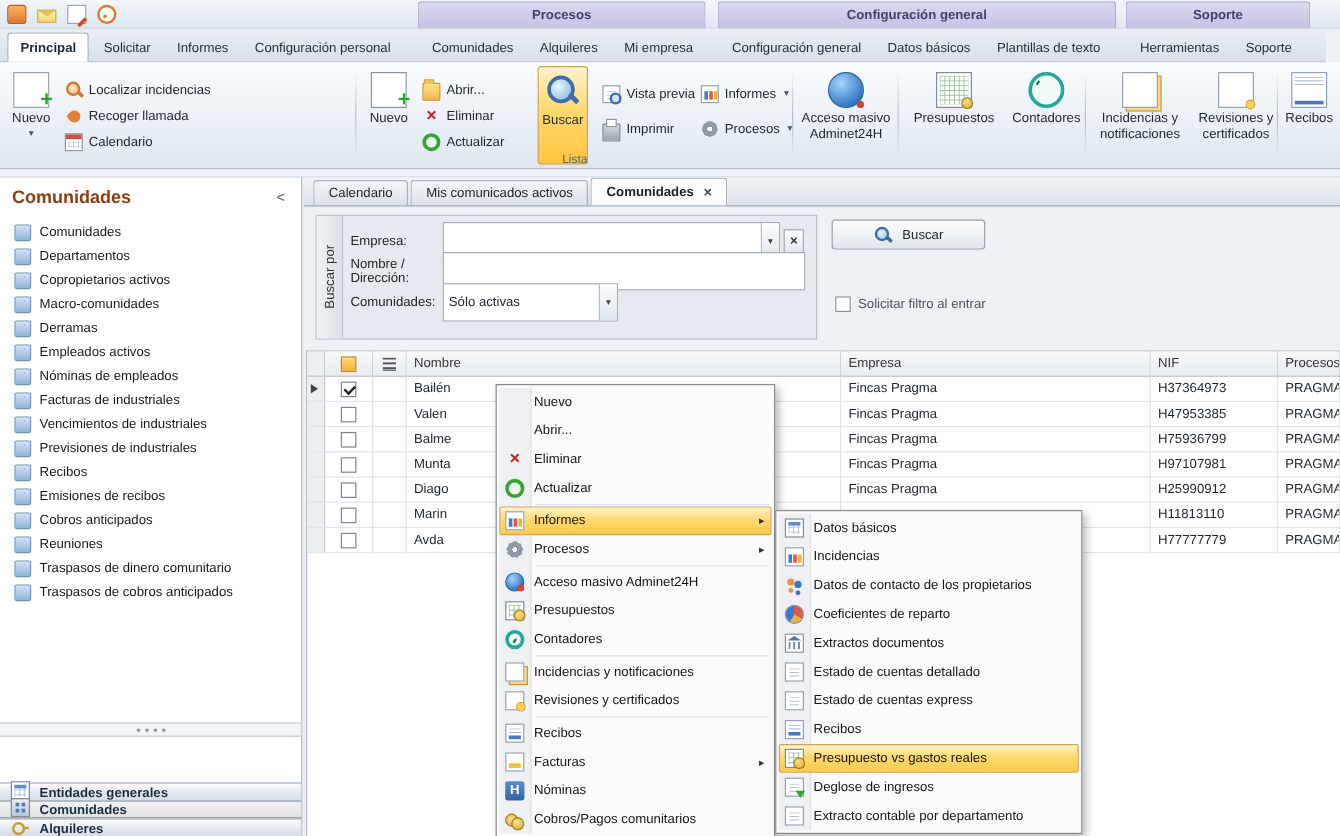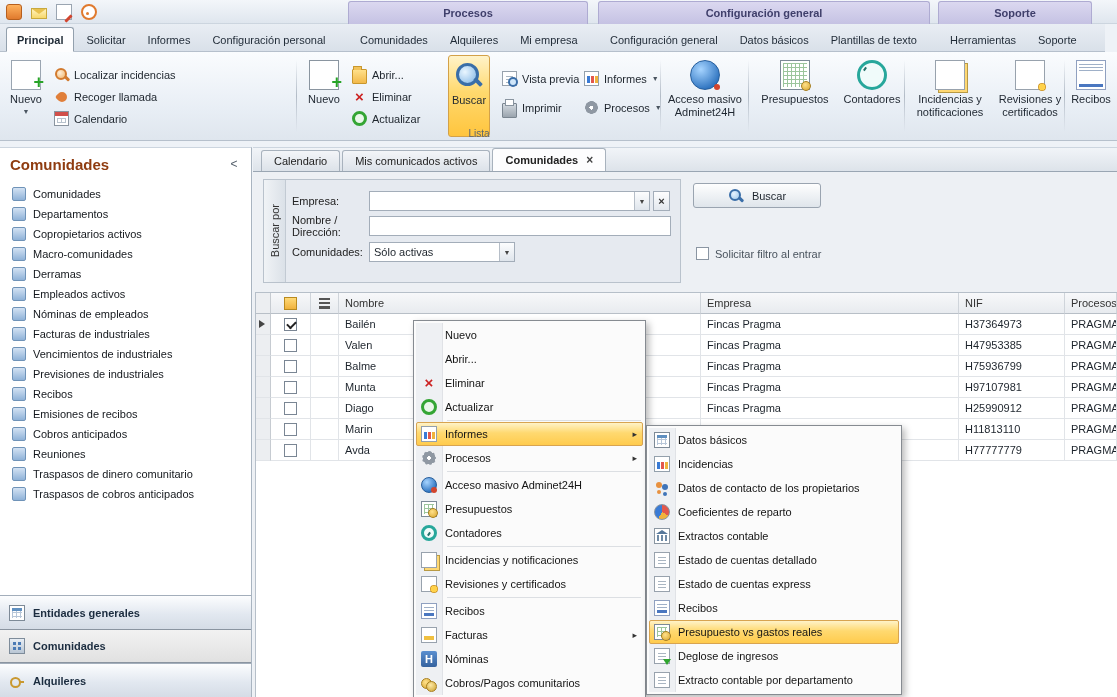--- a/index.html
+++ b/index.html
@@ -37,37 +37,37 @@
 .sidebar{position:absolute;left:0;top:147px;width:252px;bottom:0;background:#fff;border-right:1px solid #a9b4c0;border-top:1px solid #ccd5df}
 .sb-head{position:absolute;left:0;top:0;right:0;height:32px;display:flex;align-items:center;justify-content:space-between;padding:0 10px 0 10px}
 .sb-title{font-size:15px;font-weight:bold;color:#8f3c10}
 .sb-collapse{color:#55606c;font-size:12px;width:14px;text-align:center}
 .sb-items{position:absolute;left:0;top:34px;right:0;bottom:95px;overflow:hidden;padding-top:2px}
 .sb-item{display:flex;align-items:center;gap:7px;height:20px;padding:0 12px;color:#14181d}
 .ic-sb{width:14px;height:14px;background:linear-gradient(#d3e2f3,#8fb2d8);border:1px solid #6f93b8;border-radius:2px;flex:none}
 .splitter{position:absolute;left:0;right:0;bottom:83px;height:12px;border-top:1px solid #c2ccd6;border-bottom:1px solid #c2ccd6;display:flex;align-items:center;justify-content:center;gap:4px;background:#f2f4f7}
 .splitter i{width:3px;height:3px;border-radius:50%;background:#8b97a4}
 .sb-groups{position:absolute;left:0;right:0;bottom:0}
-.sb-group{height:34px;display:flex;align-items:center;gap:8px;padding:0 9px;background:linear-gradient(#fcfdfe,#e2e8f0 55%,#d5dce6);border-top:1px solid #a3aebb;font-weight:bold;color:#1b2c3f}
+.sb-group{height:15px;display:flex;align-items:flex-end;gap:8px;padding:0 9px;background:linear-gradient(#fcfdfe,#e2e8f0 55%,#d5dce6);border-top:1px solid #a3aebb;font-weight:bold;color:#1b2c3f}
 .sb-group.selected{background:linear-gradient(#f2f2f2,#e1e1e1);border:1px solid #8a94a0;border-left:none;border-right:none}
 
 
 .content{position:absolute;left:253px;top:147px;right:0;bottom:0;background:#edf0f4;border-top:1px solid #ccd5df}
 .doc-tabs{position:absolute;left:0;top:0;right:0;height:24px;background:linear-gradient(#f1f4f8,#dde3ea);border-bottom:1px solid #9aa6b3;display:flex;align-items:flex-end;padding-left:8px;gap:2px}
 .dtab{height:21px;display:flex;align-items:center;gap:8px;padding:0 12px;background:linear-gradient(#f3f5f8,#dce2e9);border:1px solid #a8b2bd;border-bottom:none;border-radius:3px 3px 0 0;color:#222;white-space:nowrap}
 .dtab.active{background:#fdfdfe;height:23px;font-weight:bold}
 .dclose{font-size:12px;color:#444;line-height:10px}
 
 
 .filter{position:absolute;left:10px;top:31px;width:418px;height:104px;background:#e6eaf0;border:1px solid #b9c2cc}
 .vstrip{position:absolute;left:0;top:0;bottom:0;width:22px;background:linear-gradient(90deg,#f0f3f6,#dbe1e8);border-right:1px solid #c2cad3;display:flex;align-items:center;justify-content:center}
 .vstrip span{writing-mode:vertical-rl;transform:rotate(180deg);color:#333}
 .frow{position:absolute;left:28px;right:6px;height:20px;display:flex;align-items:center}
 .flabel{width:77px;flex:none;color:#222}
-.fld{height:20px;background:#fff;border:1px solid #a3adb9;display:flex;align-items:center;padding-left:4px;position:relative}
+.fld{height:32px;background:#fff;border:1px solid #a3adb9;display:flex;align-items:center;padding-left:4px;position:relative}
 .combo-arrow{position:absolute;right:0;top:0;bottom:0;width:15px;border-left:1px solid #b6bec8;background:linear-gradient(#fcfdfe,#dfe5ec);display:flex;align-items:center;justify-content:center;font-size:7px;color:#444}
 .clearbtn{width:17px;height:20px;margin-left:3px;border:1px solid #a3adb9;background:linear-gradient(#fdfdfe,#e3e8ee);display:flex;align-items:center;justify-content:center;color:#333;font-weight:bold}
 .ftext{border:none;outline:none;width:100%;height:16px;font:inherit;background:transparent}
 .search-btn{position:absolute;left:440px;top:35px;width:128px;height:25px;border:1px solid #9aa4b0;border-radius:3px;background:linear-gradient(#fefefe,#dfe5eb);display:flex;align-items:center;justify-content:center;gap:8px}
 .fcheck{position:absolute;left:443px;top:99px;display:flex;align-items:center;gap:6px;color:#4a545e}
 .cbsq{width:13px;height:13px;background:#fff;border:1px solid #8a95a2;position:relative;flex:none}
 
 
 .grid{position:absolute;left:2px;top:144px;right:0;bottom:0;background:#fff;border-left:1px solid #b6bfc9;border-top:1px solid #b6bfc9}
 .ghead,.grow{display:grid;grid-template-columns:15px 40px 28px 362px 258px 106px 1fr;height:21px}
@@ -812,21 +812,21 @@
         <span>Datos de contacto de los propietarios</span>
       </div>
 
       <div class="mitem">
         <span class="ic ic-pie"></span>
         <span>Coeficientes de reparto</span>
       </div>
 
       <div class="mitem">
         <span class="ic ic-bank"></span>
-        <span>Extractos contable</span>
+        <span>Extractos documentos</span>
       </div>
 
       <div class="mitem">
         <span class="ic ic-page"></span>
         <span>Estado de cuentas detallado</span>
       </div>
 
       <div class="mitem">
         <span class="ic ic-page"></span>
         <span>Estado de cuentas express</span>

